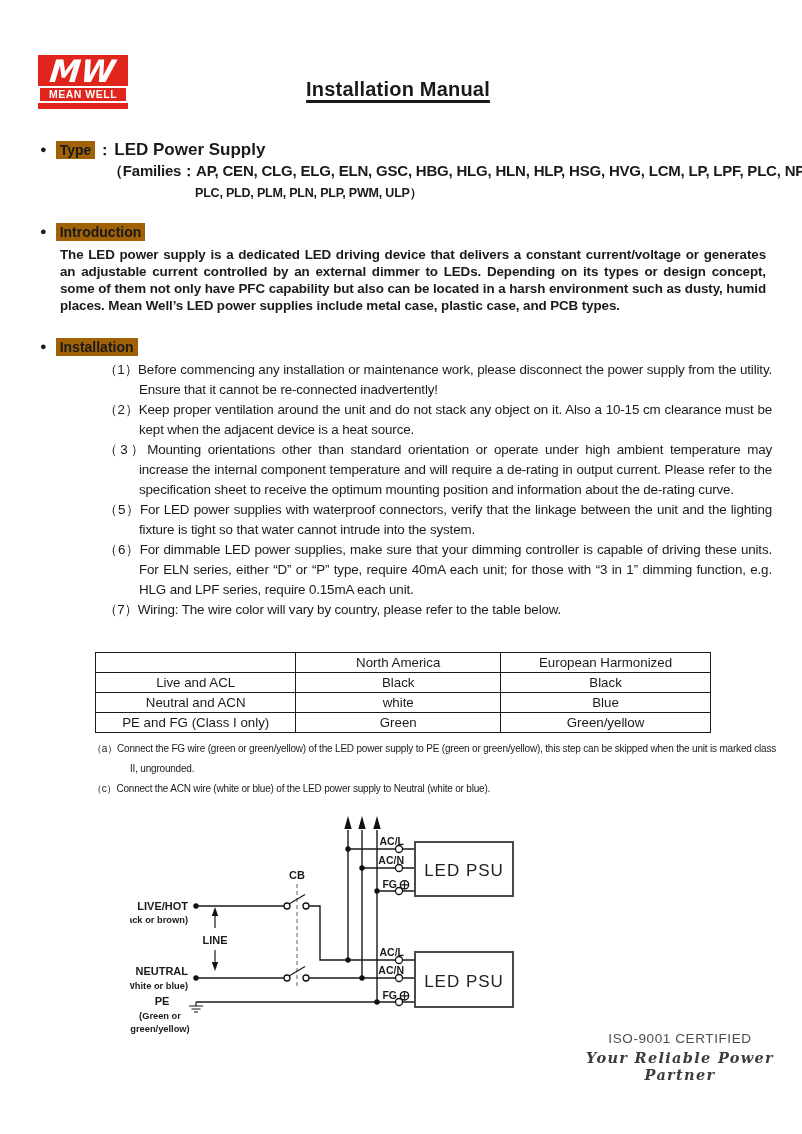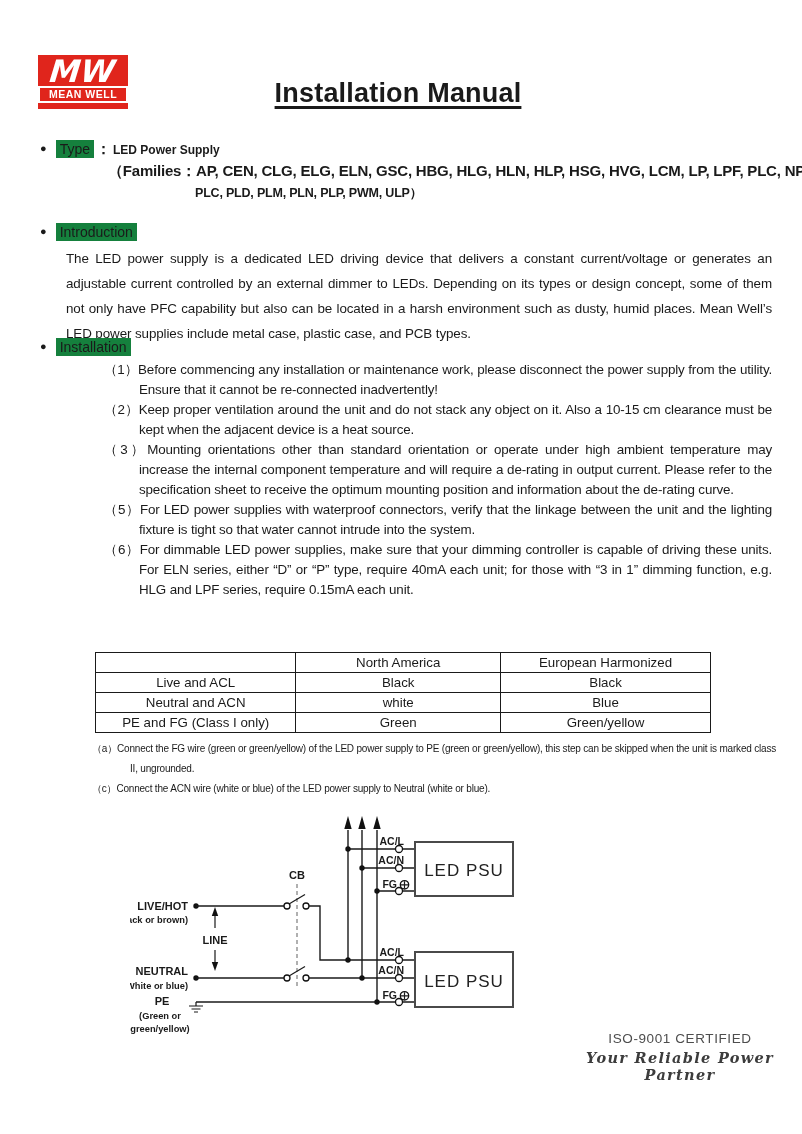--- a/index.html
+++ b/index.html
@@ -8,41 +8,41 @@
 
   
   .logo{position:absolute;left:38px;top:55px;width:90px;height:54px;background:#e0251c;
         display:flex;flex-direction:column;align-items:center;justify-content:flex-start;}
   .logo .mw{font-family:"DejaVu Sans",sans-serif;font-style:italic;font-weight:bold;
         font-size:31px;line-height:30px;color:#fff;transform:skewX(-6deg);margin-top:1px;}
   .logo .mwname{border:2px solid #fff;color:#fff;font-weight:bold;font-size:10.5px;
         line-height:13px;letter-spacing:.5px;padding:0 9px;margin-bottom:4px;white-space:nowrap;}
 
   
-  .title{position:absolute;left:0;right:6px;top:78px;text-align:center;font-size:27px;
+  .title{position:absolute;left:0;right:6px;top:78px;text-align:center;font-size:20px;
         font-weight:bold;text-decoration:underline;text-decoration-thickness:2.5px;
         text-underline-offset:4px;letter-spacing:.2px;}
 
   .bullet-row{display:flex;align-items:baseline;}
   .bullet{font-size:11px;margin-right:9px;position:relative;top:-2px;}
-  .hl{background:#15803d;font-weight:normal;font-size:14px;padding:1px 4px;}
+  .hl{background:#a16207;font-weight:bold;font-size:14px;padding:1px 4px;}
 
   
   .type-sec{position:absolute;left:40px;top:140px;}
   .type-colon{font-weight:bold;font-size:15px;margin:0 2px;}
-  .type-value{font-weight:bold;font-size:12px;text-align:center;}
+  .type-value{font-weight:bold;font-size:17px;text-align:center;}
   .fam1{position:absolute;left:108px;top:162px;font-weight:bold;font-size:15px;
         letter-spacing:-.2px;white-space:nowrap;}
   .fam2{position:absolute;left:195px;top:185px;font-weight:bold;font-size:12.5px;
         letter-spacing:-.2px;white-space:nowrap;}
 
   
   .intro-sec{position:absolute;left:40px;top:223px;}
-  .intro-body{position:absolute;left:66px;top:246px;width:706px;font-size:13.4px;
-        line-height:25px;text-align:justify;letter-spacing:-.1px;}
+  .intro-body{position:absolute;left:60px;top:246px;width:706px;font-size:13.4px;
+        line-height:17px;text-align:justify;letter-spacing:-.1px;font-weight:bold;}
 
   
   .inst-sec{position:absolute;left:40px;top:338px;}
   .inst-items{position:absolute;left:78px;top:360px;width:694px;font-size:13.4px;
         line-height:20px;letter-spacing:-.15px;}
   .inst-item{padding-left:35px;text-indent:-35px;text-align:justify;margin-left:26px;}
   .marker{white-space:nowrap;}
 
   
   .wtable{position:absolute;left:95px;top:652px;border-collapse:collapse;width:616px;}
@@ -111,20 +111,21 @@
       <span class="bullet">●</span>
       <span class="hl">Installation</span>
     </div>
   </div>
   <div class="inst-items">
     <div class="inst-item"><span class="marker">（1）</span><span>Before commencing any installation or maintenance work, please disconnect the power supply from the utility. Ensure that it cannot be re-connected inadvertently!</span></div>
     <div class="inst-item"><span class="marker">（2）</span><span>Keep proper ventilation around the unit and do not stack any object on it. Also a 10-15 cm clearance must be kept when the adjacent device is a heat source.</span></div>
     <div class="inst-item"><span class="marker">（3）</span><span>Mounting orientations other than standard orientation or operate under high ambient temperature may increase the internal component temperature and will require a de-rating in output current. Please refer to the specification sheet to receive the optimum mounting position and information about the de-rating curve.</span></div>
     <div class="inst-item"><span class="marker">（5）</span><span>For LED power supplies with waterproof connectors, verify that the linkage between the unit and the lighting fixture is tight so that water cannot intrude into the system.</span></div>
     <div class="inst-item"><span class="marker">（6）</span><span>For dimmable LED power supplies, make sure that your dimming controller is capable of driving these units. For ELN series, either “D” or “P” type, require 40mA each unit; for those with “3 in 1” dimming function, e.g. HLG and LPF series, require 0.15mA each unit.</span></div>
+    <div class="inst-item"><span class="marker">（7）</span><span>Wiring: The wire color will vary by country, please refer to the table below.</span></div>
   </div>
 
   <table class="wtable">
     <tbody>
       <tr>
         <td class="c1"></td>
         <td class="c2">North America</td>
         <td class="c3">European Harmonized</td>
       </tr>
       <tr>

